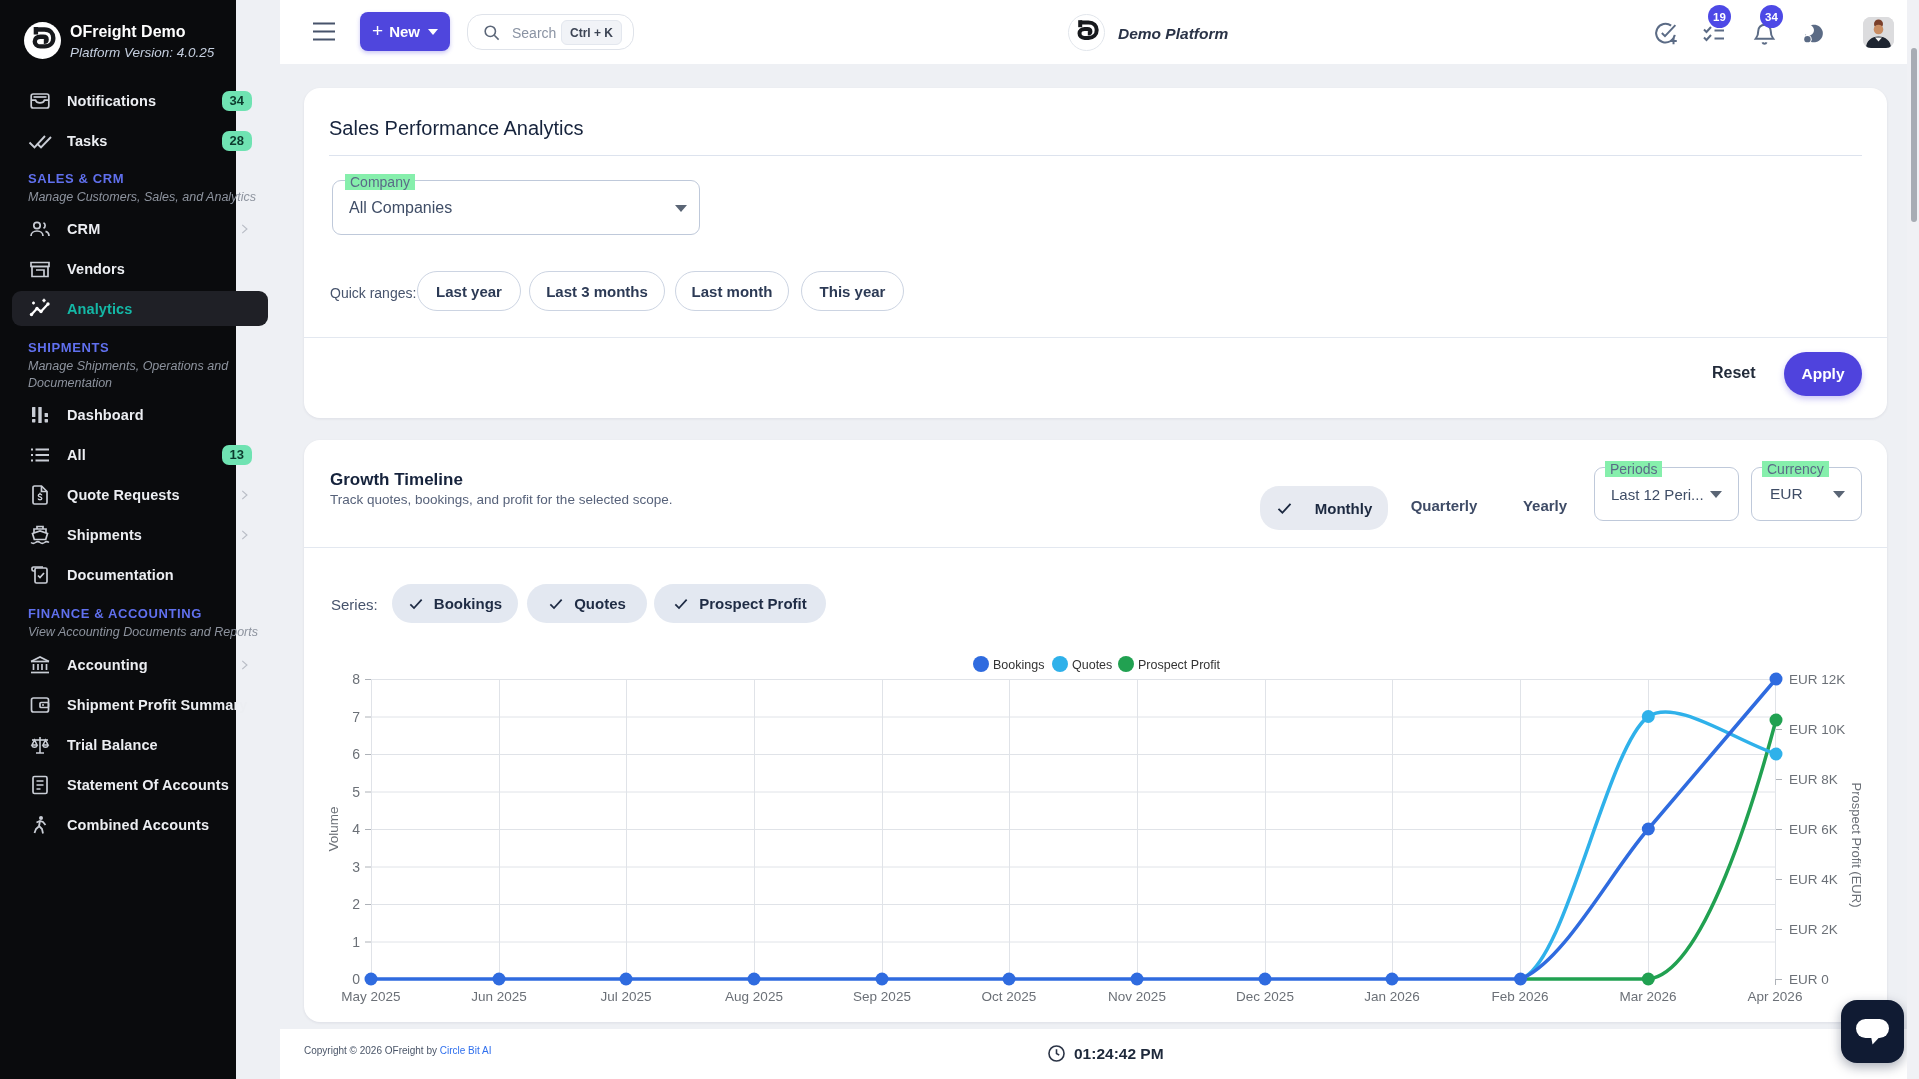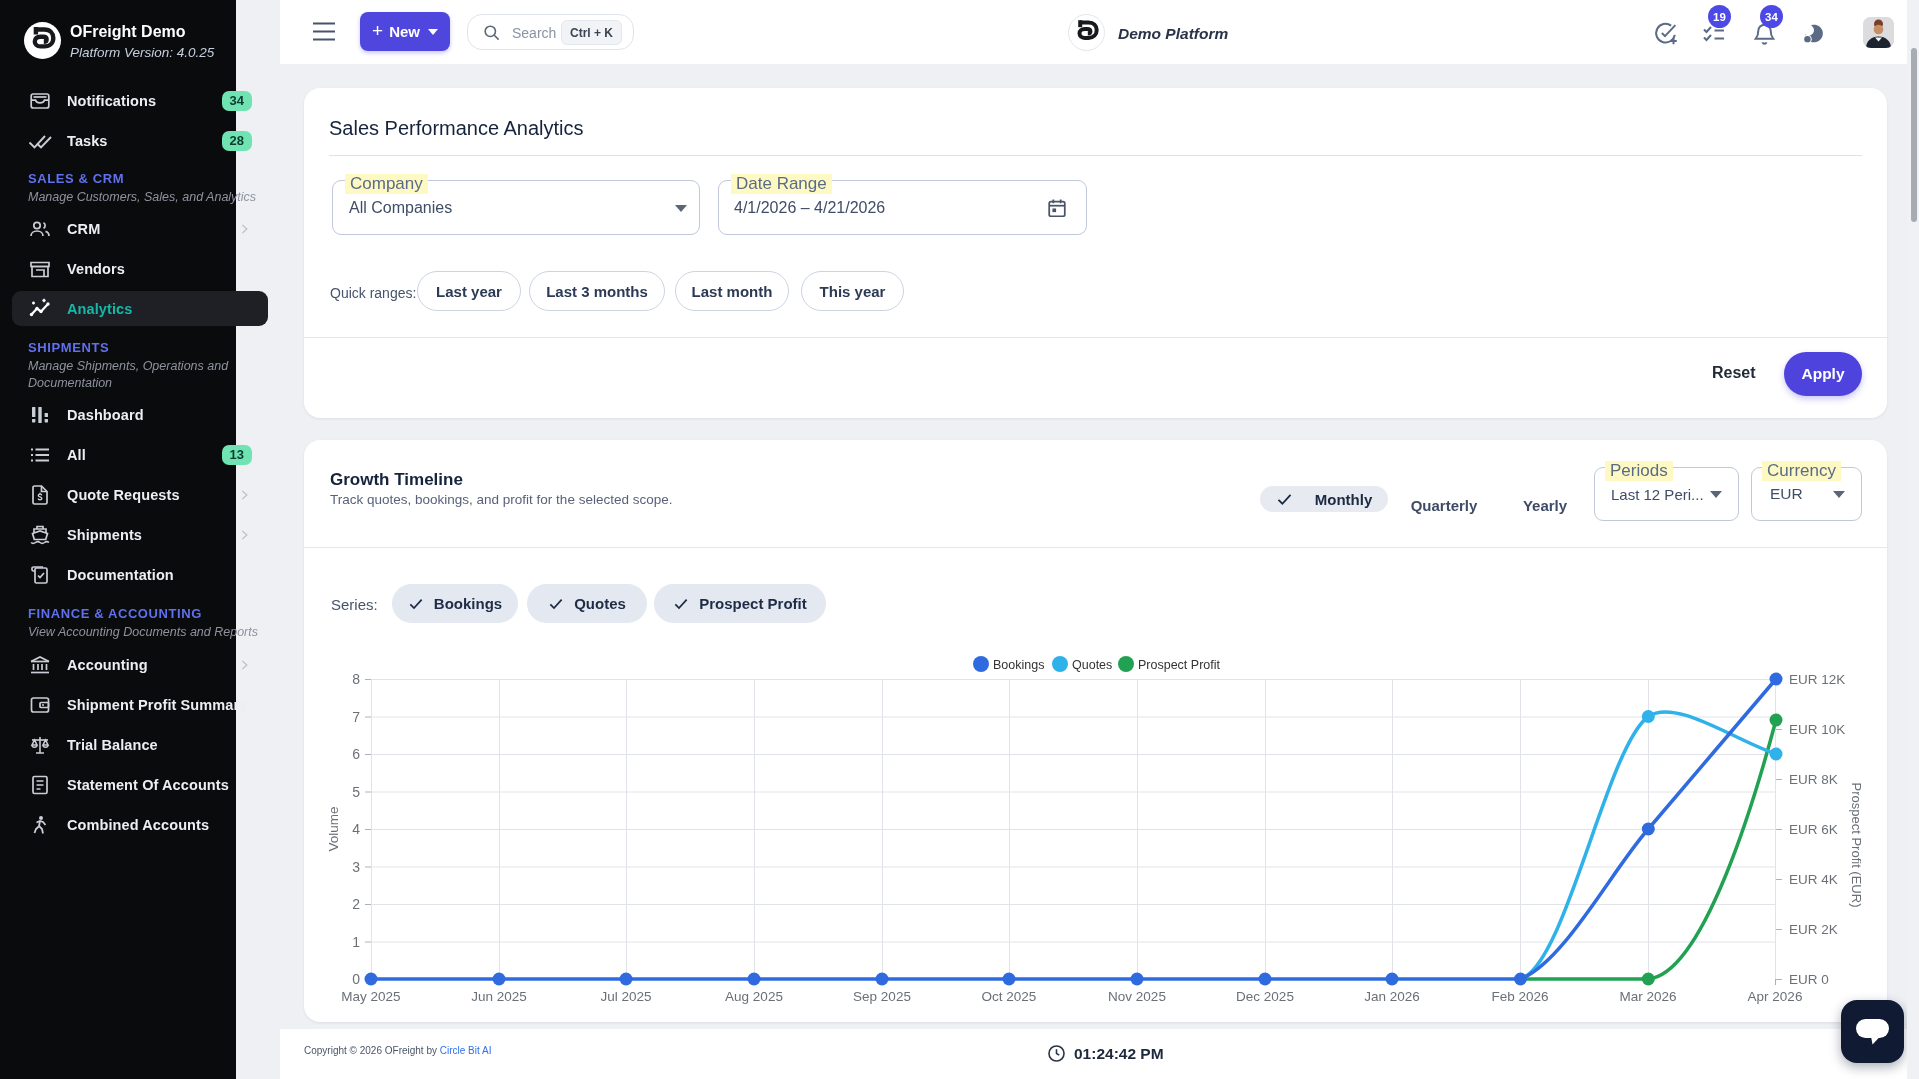--- a/index.html
+++ b/index.html
@@ -12,21 +12,21 @@
 .sicon{position:absolute;left:28px;top:50%;transform:translateY(-50%);width:24px;height:24px;color:#c9cdd5}
 .slabel{position:absolute;left:67px;top:50%;transform:translateY(-50%);font-size:14.5px;font-weight:700;color:#eceef2;letter-spacing:.1px}
 .sbadge{position:absolute;right:28px;top:50%;transform:translateY(-50%);background:#6fe3b2;color:#0d3b2e;font-size:13px;font-weight:700;border-radius:7px;padding:3px 8px;line-height:14px}
 .schev{position:absolute;right:29px;top:50%;transform:translateY(-50%);width:14px;height:14px;color:#b9bdc6}
 .ssection{position:absolute;left:28px;font-size:13px;font-weight:700;color:#6070ee;letter-spacing:.6px}
 .ssub{position:absolute;left:28px;font-size:12.5px;font-style:italic;color:#8d939e;width:230px;line-height:16.5px}
 
 #header{position:absolute;left:280px;top:0;width:1639px;height:64px;background:#fff;z-index:4}
 
 .card{position:absolute;background:#fff;border-radius:16px;box-shadow:0 1px 3px rgba(20,30,60,.08)}
-.flabel{position:absolute;font-size:17px;color:#5a6b87;background:#fef9c3;padding:0 5px;top:-7px}
+.flabel{position:absolute;font-size:14px;color:#5a6b87;background:#86efac;padding:0 5px;top:-7px}
 .fieldbox{position:absolute;border:1px solid #bfc9da;border-radius:9px;background:#fff}
 .chip{position:absolute;height:40px;border:1px solid #ccd4e2;border-radius:20px;background:#fff;font-size:15px;font-weight:700;color:#2c3a55;display:flex;align-items:center;justify-content:center}
 .gchip{position:absolute;height:39px;border-radius:20px;background:#e3e8f1;font-size:15px;font-weight:700;color:#1f2c45;display:flex;align-items:center;justify-content:center;gap:10px}
 .caret{display:inline-block;width:0;height:0;border-left:6px solid transparent;border-right:6px solid transparent;border-top:7px solid #5a6575}
 </style>
 </head>
 <body>
 <div id="sidebar">
 
   <svg class="abs" style="left:24px;top:22px" width="37" height="37" viewBox="0 0 37 37">
@@ -252,45 +252,35 @@
 <div class="card" id="card1" style="left:304px;top:88px;width:1583px;height:330px">
   <div class="abs" style="left:25px;top:29px;font-size:20px;font-weight:400;color:#16233c">Sales Performance Analytics</div>
   <div class="abs" style="left:25px;top:67px;width:1533px;height:1px;background:#dde3ee"></div>
 
   <div class="fieldbox" style="left:28px;top:92px;width:368px;height:55px">
     <div class="flabel" style="left:12px">Company</div>
     <div class="abs" style="left:16px;top:18px;font-size:16px;color:#3f4d66">All Companies</div>
     <span class="caret" style="position:absolute;right:12px;top:24px"></span>
   </div>
 
-  <div class="fieldbox" style="left:414px;top:92px;width:369px;height:55px">
-    <div class="flabel" style="left:12px">Date Range</div>
-    <div class="abs" style="left:15px;top:18px;font-size:16px;color:#3f4d66">4/1/2026 – 4/21/2026</div>
-    <svg class="abs" style="right:18px;top:16px" width="22" height="22" viewBox="0 0 24 24" fill="none" stroke="#4a5468" stroke-width="1.9">
-        <rect x="3.5" y="5" width="17" height="16" rx="2"></rect>
-        <path d="M3.5 9.5h17"></path>
-        <path d="M8 2.8v4M16 2.8v4"></path>
-        <rect x="7" y="12.5" width="4" height="4" fill="#4a5468" stroke="none"></rect>
-      </svg>
-  </div>
 
   <div class="abs" style="left:26px;top:197px;font-size:14px;color:#46536c">Quick ranges:</div>
   <div class="chip" style="left:113px;top:183px;width:104px">Last year</div>
   <div class="chip" style="left:225px;top:183px;width:136px">Last 3 months</div>
   <div class="chip" style="left:371px;top:183px;width:114px">Last month</div>
   <div class="chip" style="left:497px;top:183px;width:103px">This year</div>
   <div class="abs" style="left:0;top:249px;width:1583px;height:1px;background:#e3e8f0"></div>
   <div class="abs" style="left:1408px;top:276px;font-size:16px;font-weight:700;color:#222b3a">Reset</div>
   <div class="abs" style="left:1480px;top:264px;width:78px;height:44px;background:#4f43dd;border-radius:22px;color:#fff;font-size:15.5px;font-weight:700;display:flex;align-items:center;justify-content:center;box-shadow:0 3px 6px rgba(79,67,221,.3)">Apply</div>
 </div>
 <div class="card" id="card2" style="left:304px;top:440px;width:1583px;height:582px">
   <div class="abs" style="left:26px;top:30px;font-size:17px;font-weight:700;color:#16233c">Growth Timeline</div>
   <div class="abs" style="left:26px;top:52px;font-size:13.5px;color:#57627a">Track quotes, bookings, and profit for the selected scope.</div>
 
-  <div class="abs" style="left:956px;top:46px;width:128px;height:26px;background:#e7eaf1;border-radius:19px;display:flex;align-items:center;justify-content:center;gap:22px">
+  <div class="abs" style="left:956px;top:46px;width:128px;height:44px;background:#e7eaf1;border-radius:19px;display:flex;align-items:center;justify-content:center;gap:22px">
     <svg width="17" height="17" viewBox="0 0 24 24" fill="none" stroke="#1c2940" stroke-width="2.6">
         <path d="M3.5 12.5l5.5 5.5L20.5 5.5"></path>
       </svg>
     <span style="font-size:15px;font-weight:700;color:#1c2940">Monthly</span>
   </div>
   <div class="abs" style="left:1085px;top:57px;width:110px;text-align:center;font-size:15px;font-weight:700;color:#3e4b66">Quarterly</div>
   <div class="abs" style="left:1196px;top:57px;width:90px;text-align:center;font-size:15px;font-weight:700;color:#3e4b66">Yearly</div>
 
   <div class="fieldbox" style="left:1290px;top:27px;width:145px;height:54px">
     <div class="flabel" style="left:10px">Periods</div>

